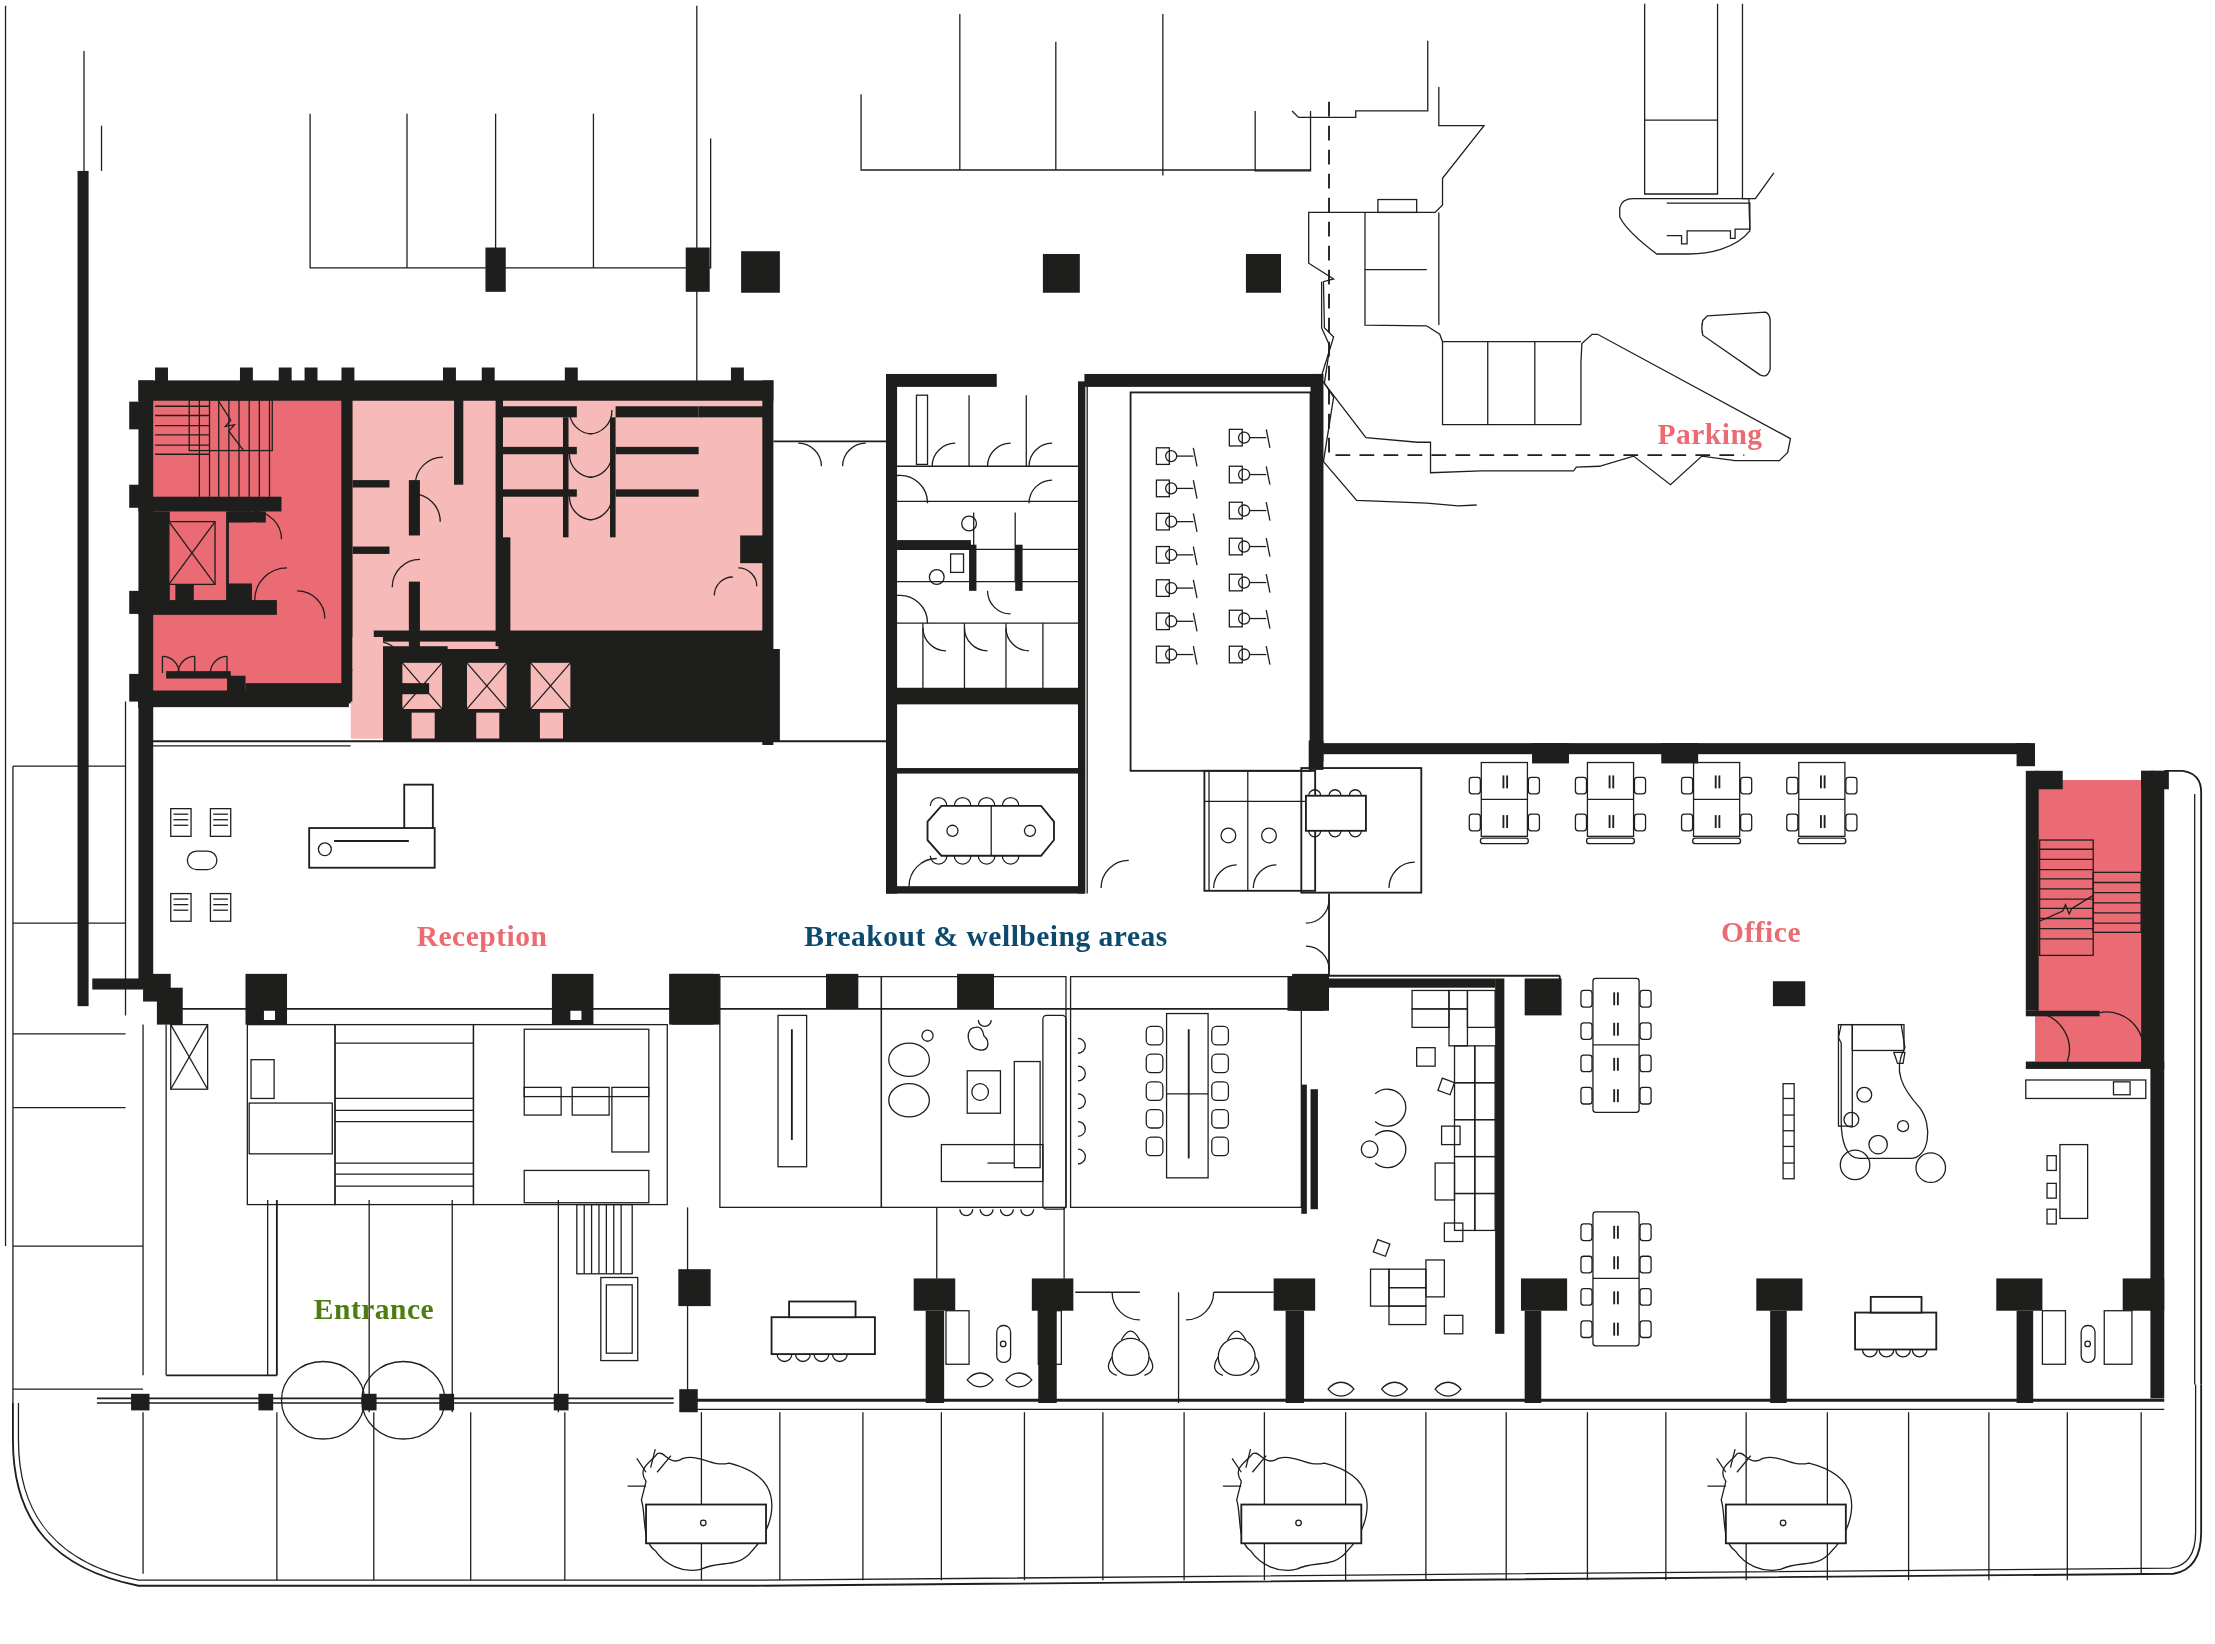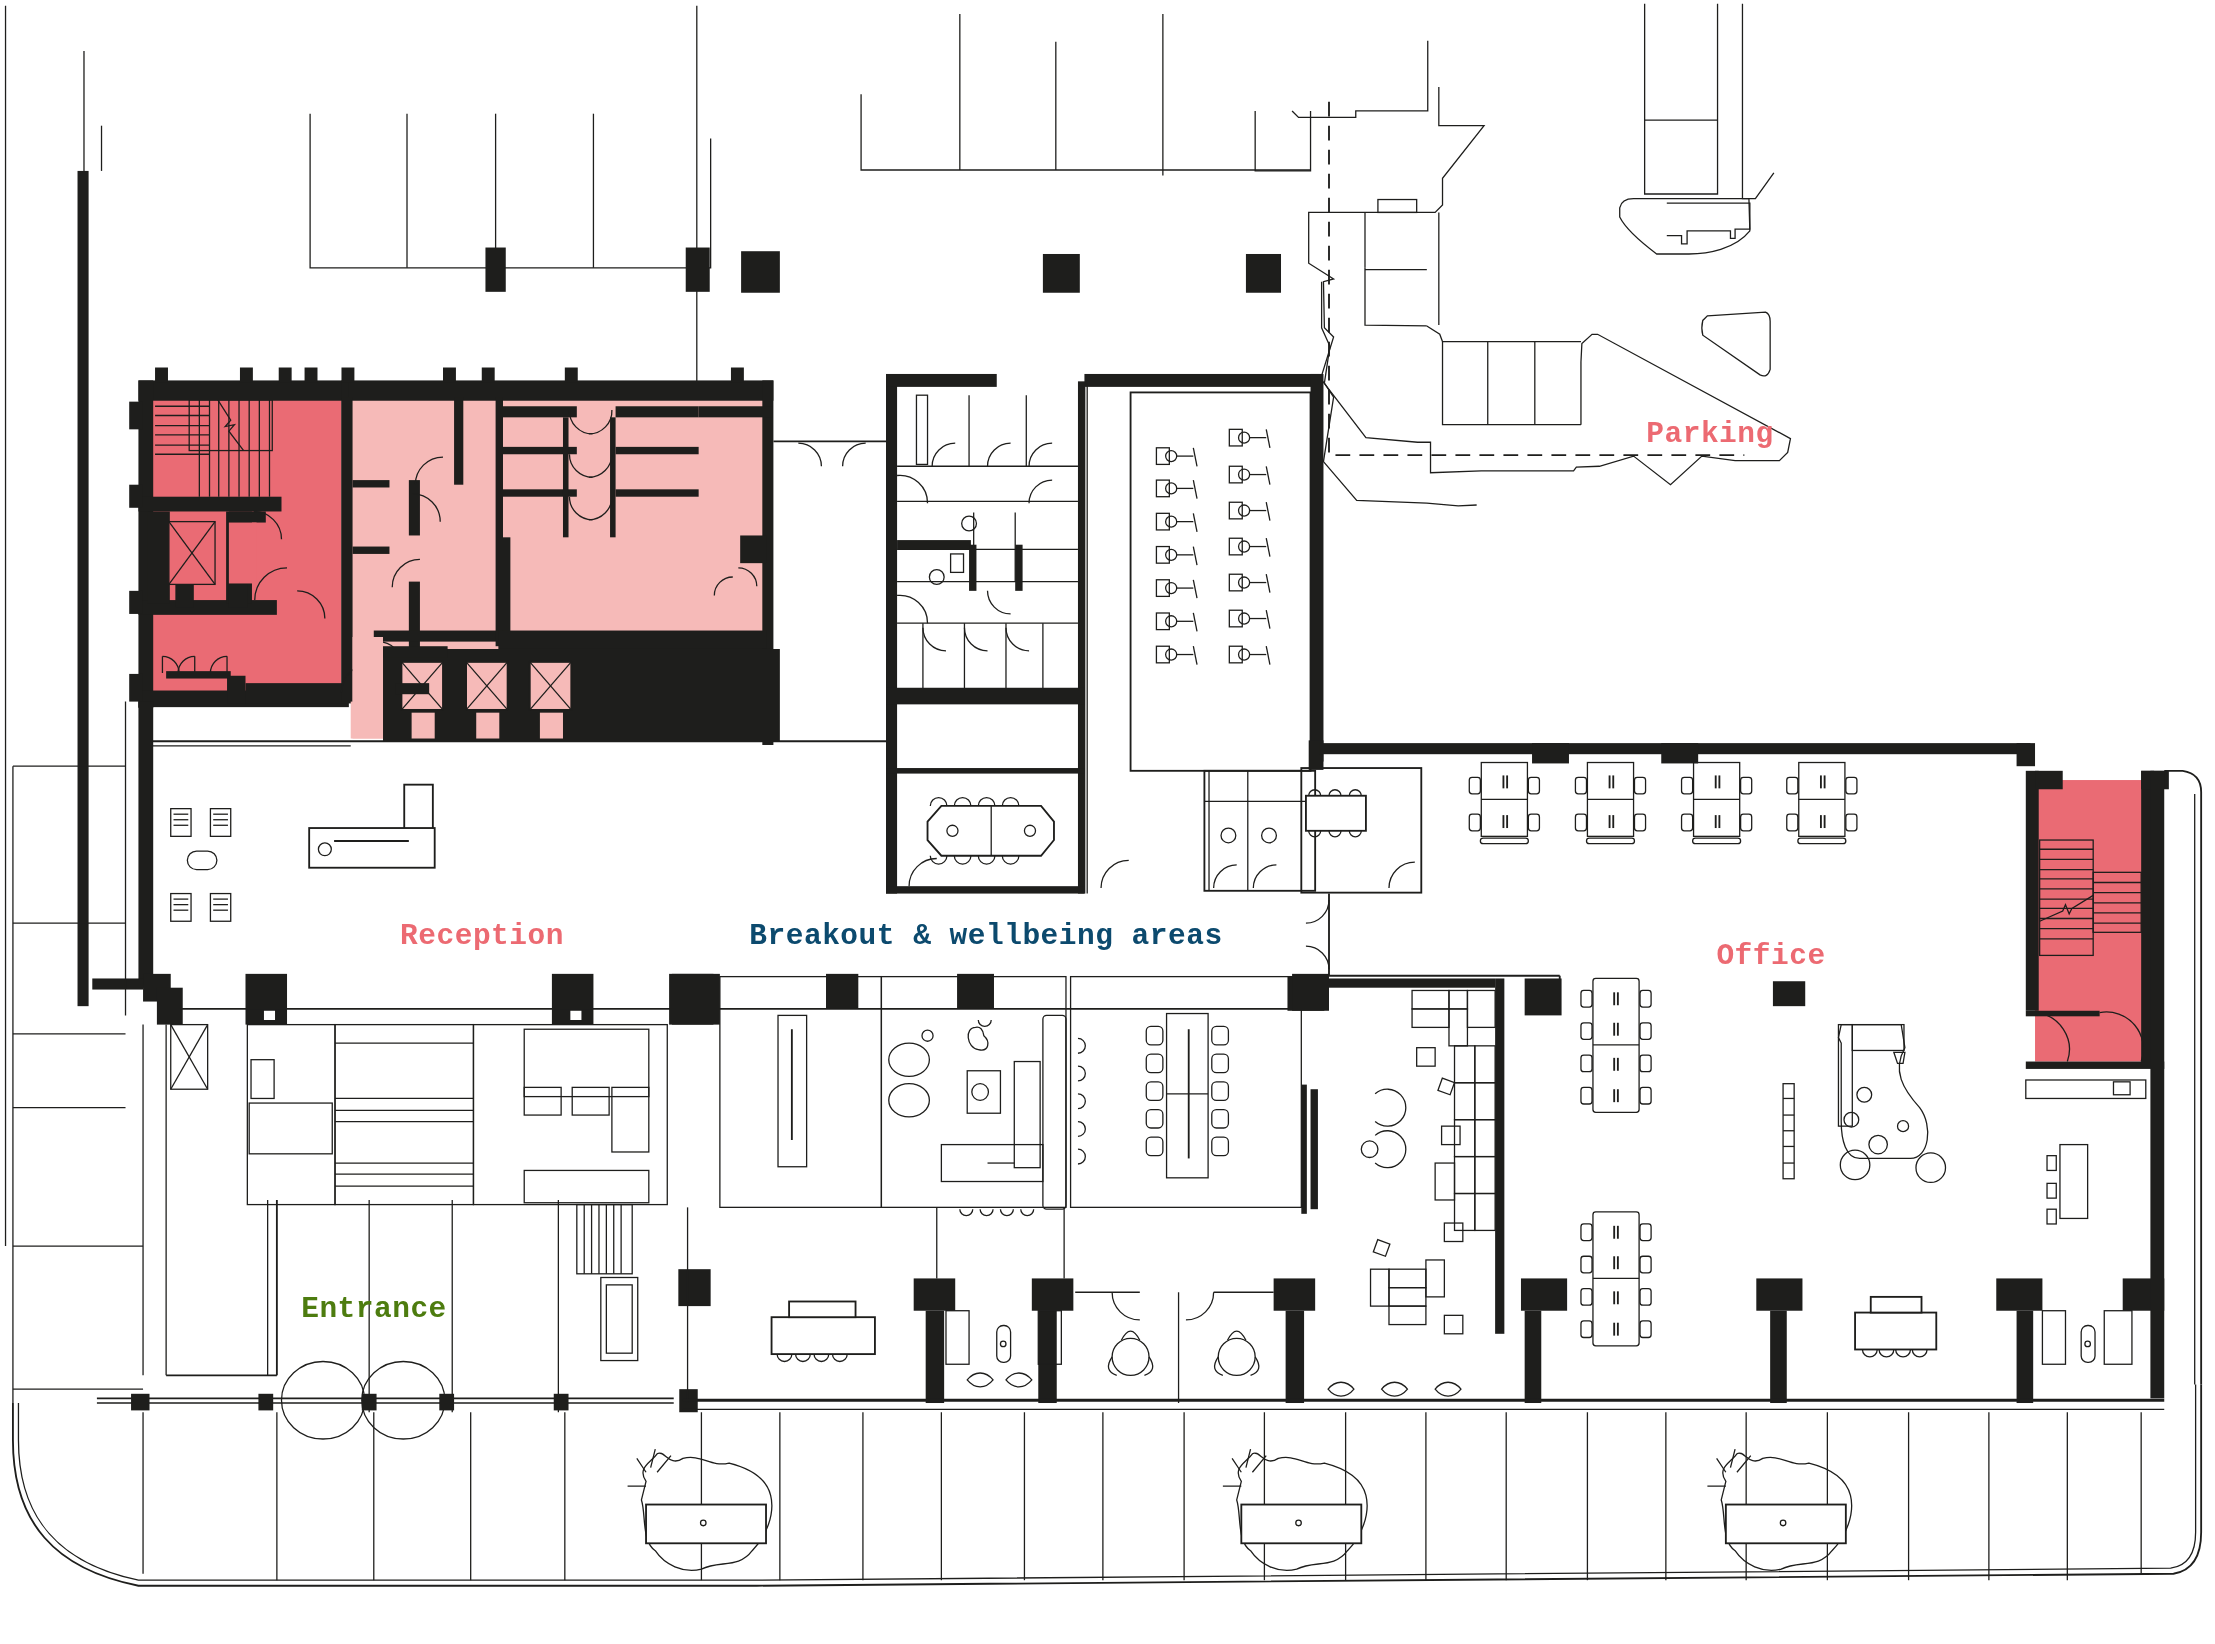--- a/index.html
+++ b/index.html
@@ -4,21 +4,21 @@
 <style>
   html, body { margin: 0; padding: 0; background: #ffffff; }
   body { width: 2215px; height: 1645px; position: relative; overflow: hidden; font-family: "DejaVu Sans", sans-serif; }
   #plan { position: absolute; left: 0; top: 0; width: 2215px; height: 1645px; }
   .ln { fill: none; stroke: #1e1e1c; stroke-width: 2; }
   .ln3 { fill: none; stroke: #1e1e1c; stroke-width: 3; }
   .thin { fill: none; stroke: #1e1e1c; stroke-width: 1.4; }
   .dash { fill: none; stroke: #1e1e1c; stroke-width: 2; stroke-dasharray: 16 10; }
   .wall { fill: #1e1e1c; }
   .furn { fill: #ffffff; stroke: #1e1e1c; stroke-width: 2; }
-  .label { position: absolute; font-family: Liberation Mono, monospace; font-weight: bold; font-size: 29.5px; white-space: nowrap; transform: translate(-50%, -50%); letter-spacing: 0.5px; }
+  .label { position: absolute; font-family: Liberation Serif, serif; font-weight: bold; font-size: 29.5px; white-space: nowrap; transform: translate(-50%, -50%); letter-spacing: 0.5px; }
 </style>
 </head>
 <body>
 
 <svg id="plan" viewBox="0 0 2400 1782" xmlns="http://www.w3.org/2000/svg">
 
   <g>
     <line class="thin" x1="6" y1="6" x2="6" y2="1350"></line>
     <line class="thin" x1="755" y1="6" x2="755" y2="660"></line>
     <polyline class="thin" points="336,123 336,290 770,290 770,150"></polyline>
@@ -841,15 +841,15 @@
   </g>
 
   <rect class="wall" x="803" y="272" width="42" height="45"></rect>
   <rect class="wall" x="1130" y="275" width="40" height="42"></rect>
   <rect class="wall" x="1350" y="275" width="38" height="42"></rect>
 </svg>
 
 <div class="label" style="left:1710px; top:434px; color:#ec6a72;">Parking</div>
 <div class="label" style="left:434px; top:936px; color:#ec6a72;margin-left:48px;">Reception</div>
 <div class="label" style="left:986px; top:936px; color:#0c4a6e;">Breakout &amp; wellbeing areas</div>
-<div class="label" style="left:1761px; top:956px; color:#ec6a72;margin-left:10px;">Office</div>
+<div class="label" style="left:1761px; top:932px; color:#ec6a72;">Office</div>
 <div class="label" style="left:374px; top:1309px; color:#4d7c0f;">Entrance</div>
 
 
 </body></html>

